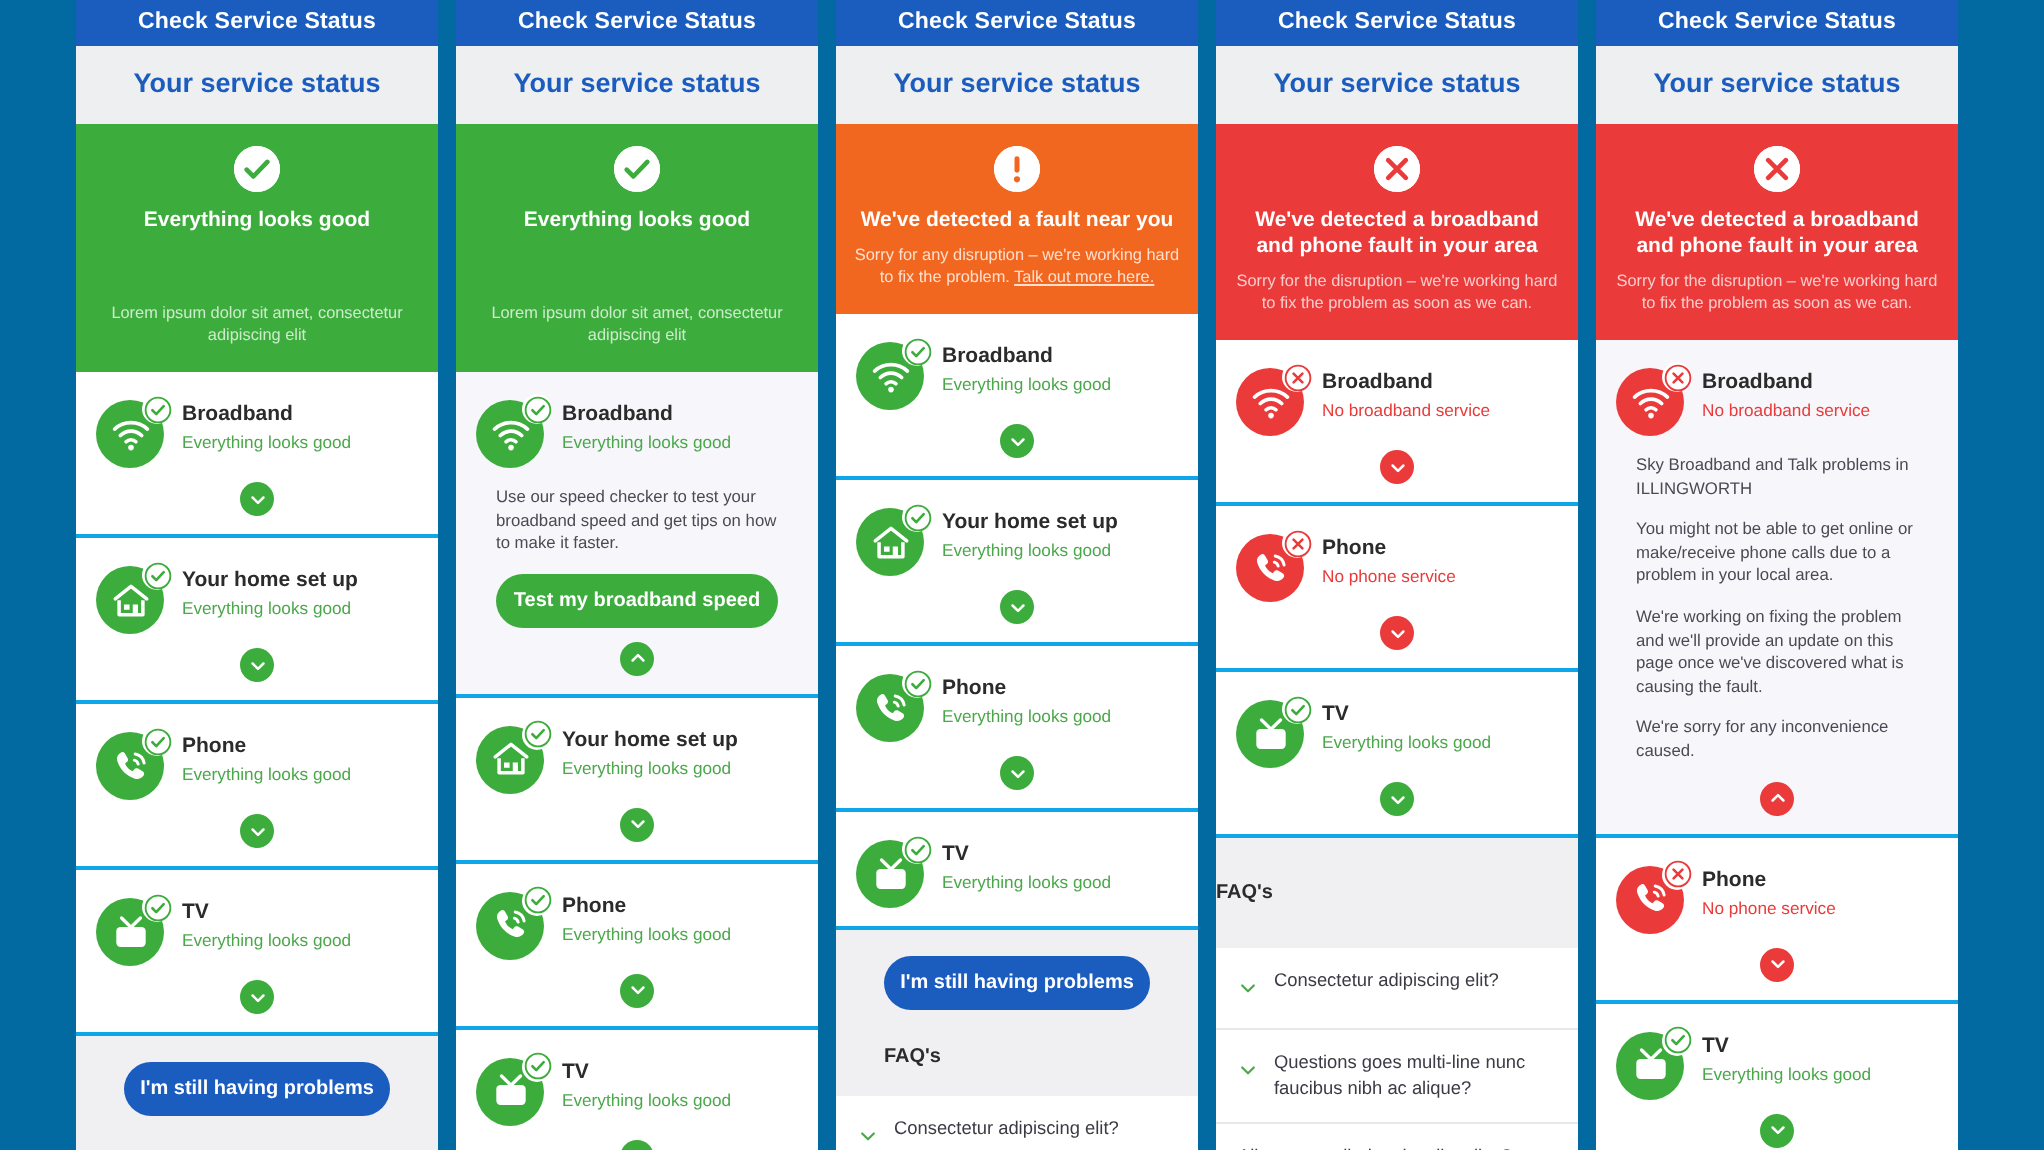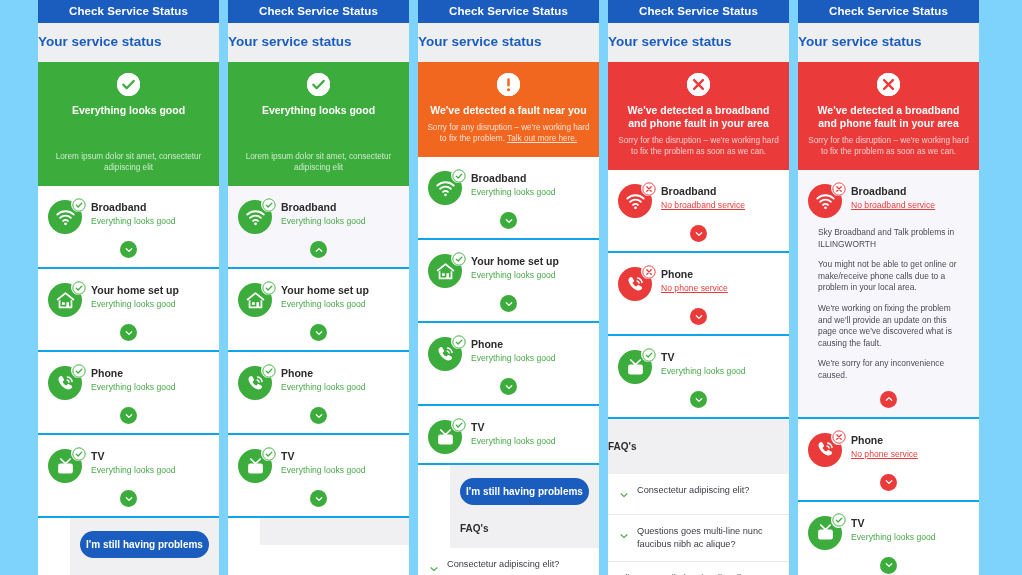--- a/index.html
+++ b/index.html
@@ -8,21 +8,21 @@
     background: #ffffff;
     font-family: "Liberation Sans", sans-serif;
     overflow: hidden;
   }
   .board {
     position: relative;
     width: 1022px; height: 575px;
     display: flex;
     gap: 9px;
     padding-left: 38px;
-    background: #7dd3fc;
+    background: #0369a1;
   }
   .col {
     width: 181px;
     flex: 0 0 181px;
     background: #ffffff;
     position: relative;
     overflow: hidden;
     height: 575px;
   }
   
@@ -32,20 +32,21 @@
     text-align: center;
     font-size: 11.5px;
     font-weight: 600;
     letter-spacing: .1px;
     padding: 5px 0 6px;
     height: 23px;
     line-height: 13px;
   }
   .subbar {
     background: #eeeff1;
+    text-align: center;
     color: #1b5cbf;
     font-weight: 700;
     font-size: 13.5px;
     padding: 11px 0 12px;
     height: 39px;
   }
   
   .banner {
     text-align: center;
     color: #fff;
@@ -97,21 +98,21 @@
   .sicon .badge {
     position: absolute; top: -1px; right: -2px;
     width: 15px; height: 15px; border-radius: 50%;
     background: #fff;
     display: flex; align-items: center; justify-content: center;
   }
   .stext { padding-top: 3px; }
   .stitle { font-size: 10.5px; font-weight: 700; color: #2b2b2b; line-height: 13px; }
   .sstatus { font-size: 8.6px; line-height: 12px; margin-top: 1px; }
   .sstatus.ok  { color: #4aa84a; }
-  .sstatus.err { color: #ea3a3a; text-decoration: underline; }
+  .sstatus.err { color: #ea3a3a; }
 
   .chev {
     width: 17px; height: 17px; border-radius: 50%;
     margin: 7px auto 0;
     display: flex; align-items: center; justify-content: center;
   }
   .chev.g { background: #3cac3c; }
   .chev.r { background: #ea3a3a; }
 
   
@@ -124,21 +125,21 @@
     display: block; width: 100%;
     background: #3cac3c; color: #fff;
     border: none; border-radius: 16px;
     font-family: inherit;
     font-size: 10px; font-weight: 700;
     padding: 8px 0;
     cursor: pointer;
   }
 
   
-  .ctaZone { background: #f0f0f3; padding: 13px 10px 14px; margin-left: 32px; }
+  .ctaZone { background: #f0f0f3; padding: 13px 24px 14px; }
   .bluebtn {
     display: block; width: 100%;
     background: #1b5cbf; color: #fff;
     border: none; border-radius: 16px;
     font-family: inherit;
     font-size: 10px; font-weight: 700;
     padding: 8px 0;
     cursor: pointer;
   }
   .faqTitle {
@@ -322,20 +323,24 @@
                 <circle cx="12" cy="12" r="10.6" fill="#fff" stroke="#3cac3c" stroke-width="1.6"></circle>
                 <path d="M7.2 12.2l3.3 3.3 6.4-6.8" stroke="#3cac3c" stroke-width="2.2" fill="none" stroke-linecap="round" stroke-linejoin="round"></path>
               </svg>
             </div>
           </div>
           <div class="stext">
             <div class="stitle">Broadband</div>
             <div class="sstatus ok">Everything looks good</div>
           </div>
         </div>
+        <div class="expand">
+          <p>Use our speed checker to test your broadband speed and get tips on how to make it faster.</p>
+          <button class="greenbtn">Test my broadband speed</button>
+        </div>
         <div class="chev g">
           <svg width="10" height="10" viewBox="0 0 24 24" fill="none">
             <path d="M5.5 15l6.5-6.4L18.5 15" stroke="#fff" stroke-width="3" stroke-linecap="round" stroke-linejoin="round"></path>
           </svg>
         </div>
       </div>
       <div class="srow">
         <div class="shead">
           <div class="sicon">
             <div class="disc g">

